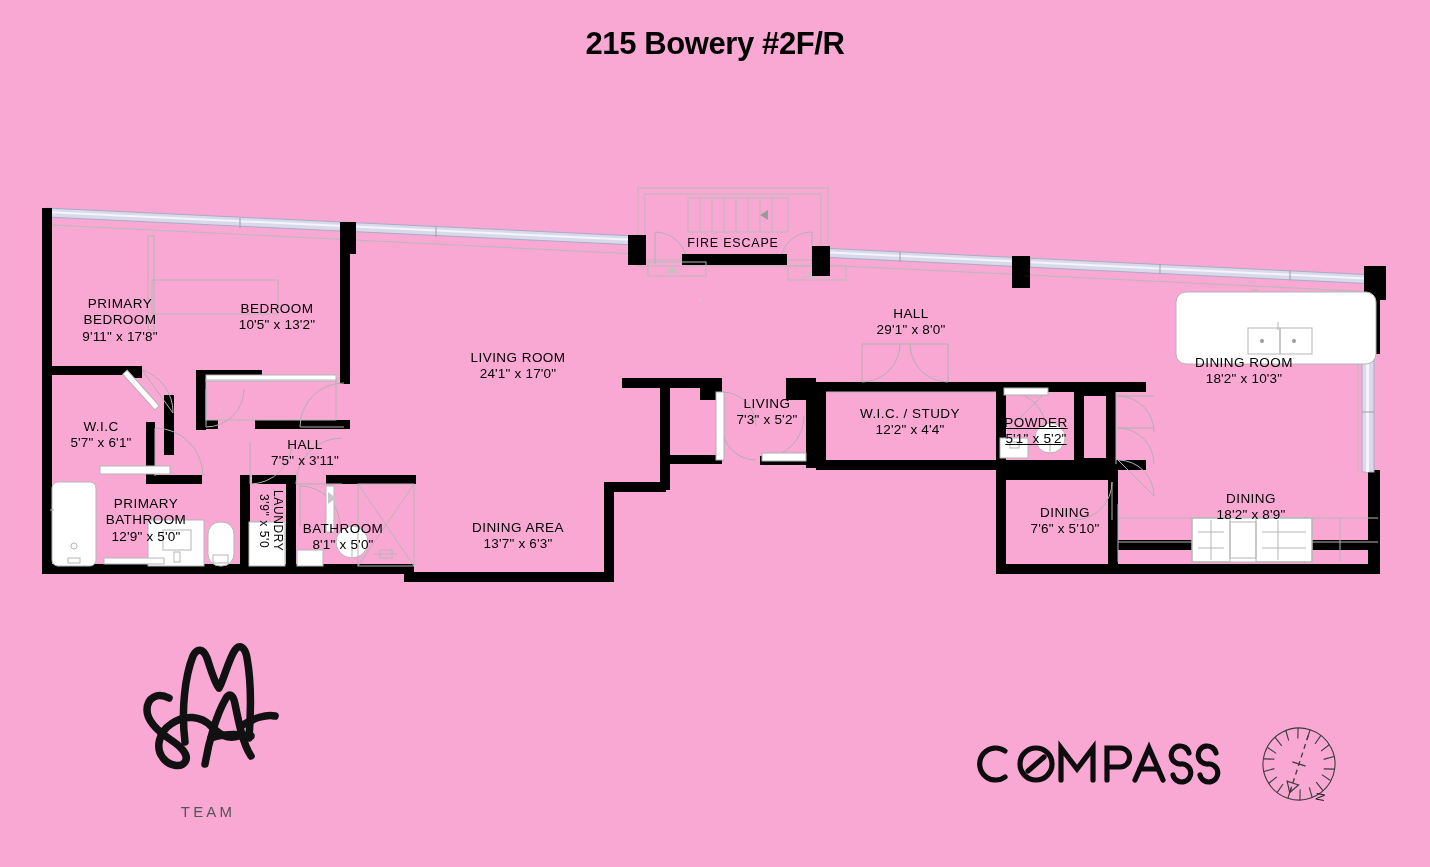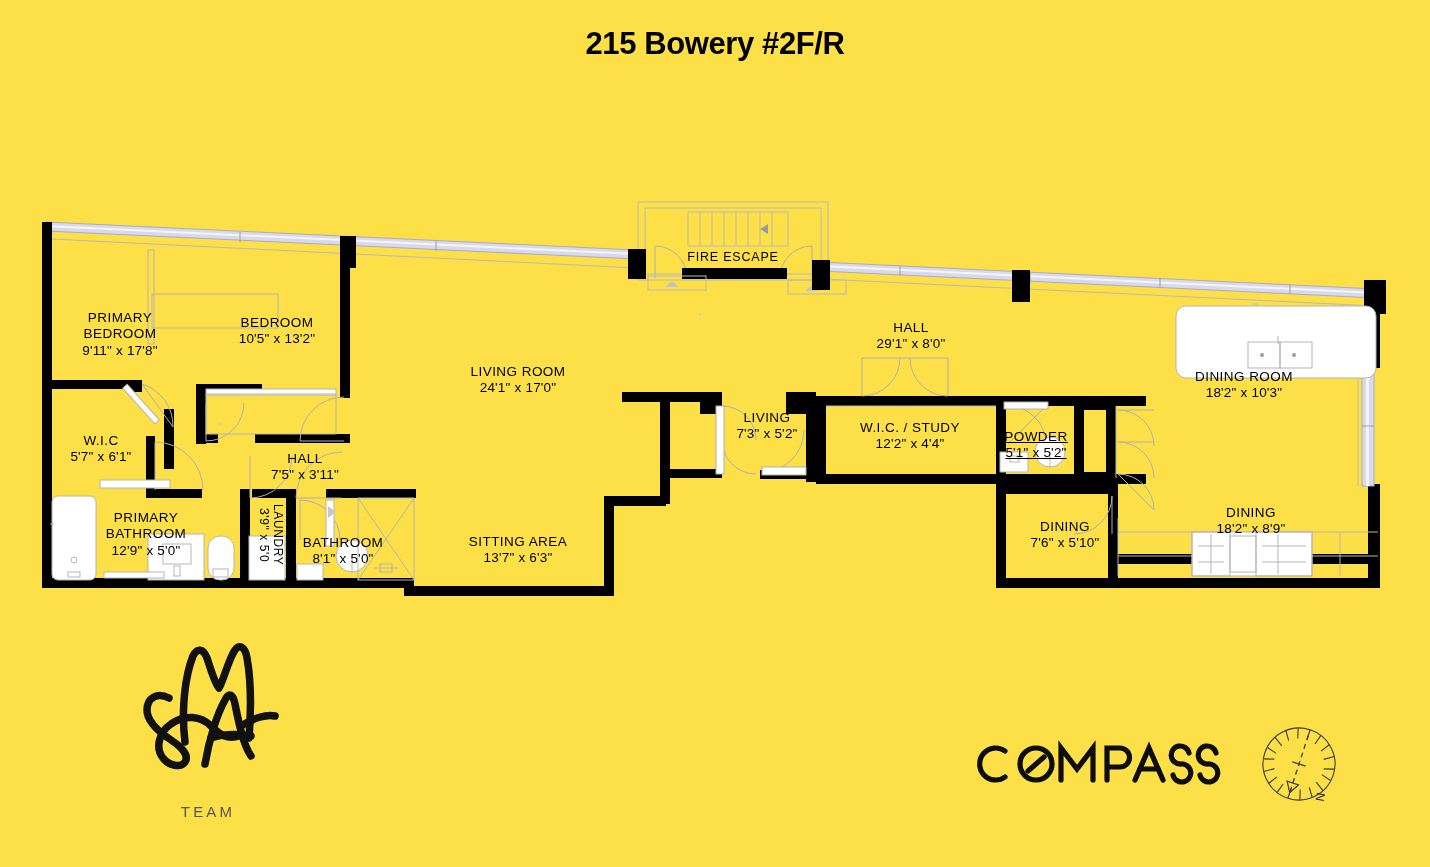--- a/index.html
+++ b/index.html
@@ -8,36 +8,36 @@
     margin: 0; padding: 0;
     width: 1430px; height: 867px;
     background: #ffffff;
     font-family: "Liberation Sans", sans-serif;
     overflow: hidden;
   }
   #page {
     position: relative;
     width: 1430px;
     height: 867px;
-    background: #fde047;
+    background: #f9a8d4;
   }
   
   #plan-title {
     position: absolute;
     top: 26px; left: 0; width: 1430px;
     text-align: center;
     font-size: 31px;
     font-weight: bold;
     letter-spacing: -0.4px;
     color: #000;
   }
   
   #plan-stage {
     position: absolute;
-    left: 0; top: 184px;
+    left: 0; top: 170px;
     width: 1430px; height: 430px;
   }
   
   .room-label {
     position: absolute;
     text-align: center;
     color: #000;
     line-height: 1.22;
     white-space: nowrap;
     pointer-events: none;
@@ -419,21 +419,21 @@
         </div>
         <div class="room-label" style="left: 299px; top: 351px; width: 88px;">
           <span class="rname">BATHROOM</span>
           <span class="rdim">8'1" x 5'0"</span>
         </div>
         <div class="room-label" style="left: 459px; top: 180px; width: 118px; text-align: center;">
           <span class="rname">LIVING ROOM</span>
           <span class="rdim">24'1" x 17'0"</span>
         </div>
         <div class="room-label" style="left: 457px; top: 350px; width: 122px;">
-          <span class="rname">SITTING AREA</span>
+          <span class="rname">DINING AREA</span>
           <span class="rdim">13'7" x 6'3"</span>
         </div>
         <div class="room-label" style="left: 722px; top: 226px; width: 90px;">
           <span class="rname">LIVING</span>
           <span class="rdim">7'3" x 5'2"</span>
         </div>
         <div class="room-label" style="left: 855px; top: 136px; width: 112px;">
           <span class="rname">HALL</span>
           <span class="rdim">29'1" x 8'0"</span>
         </div>

